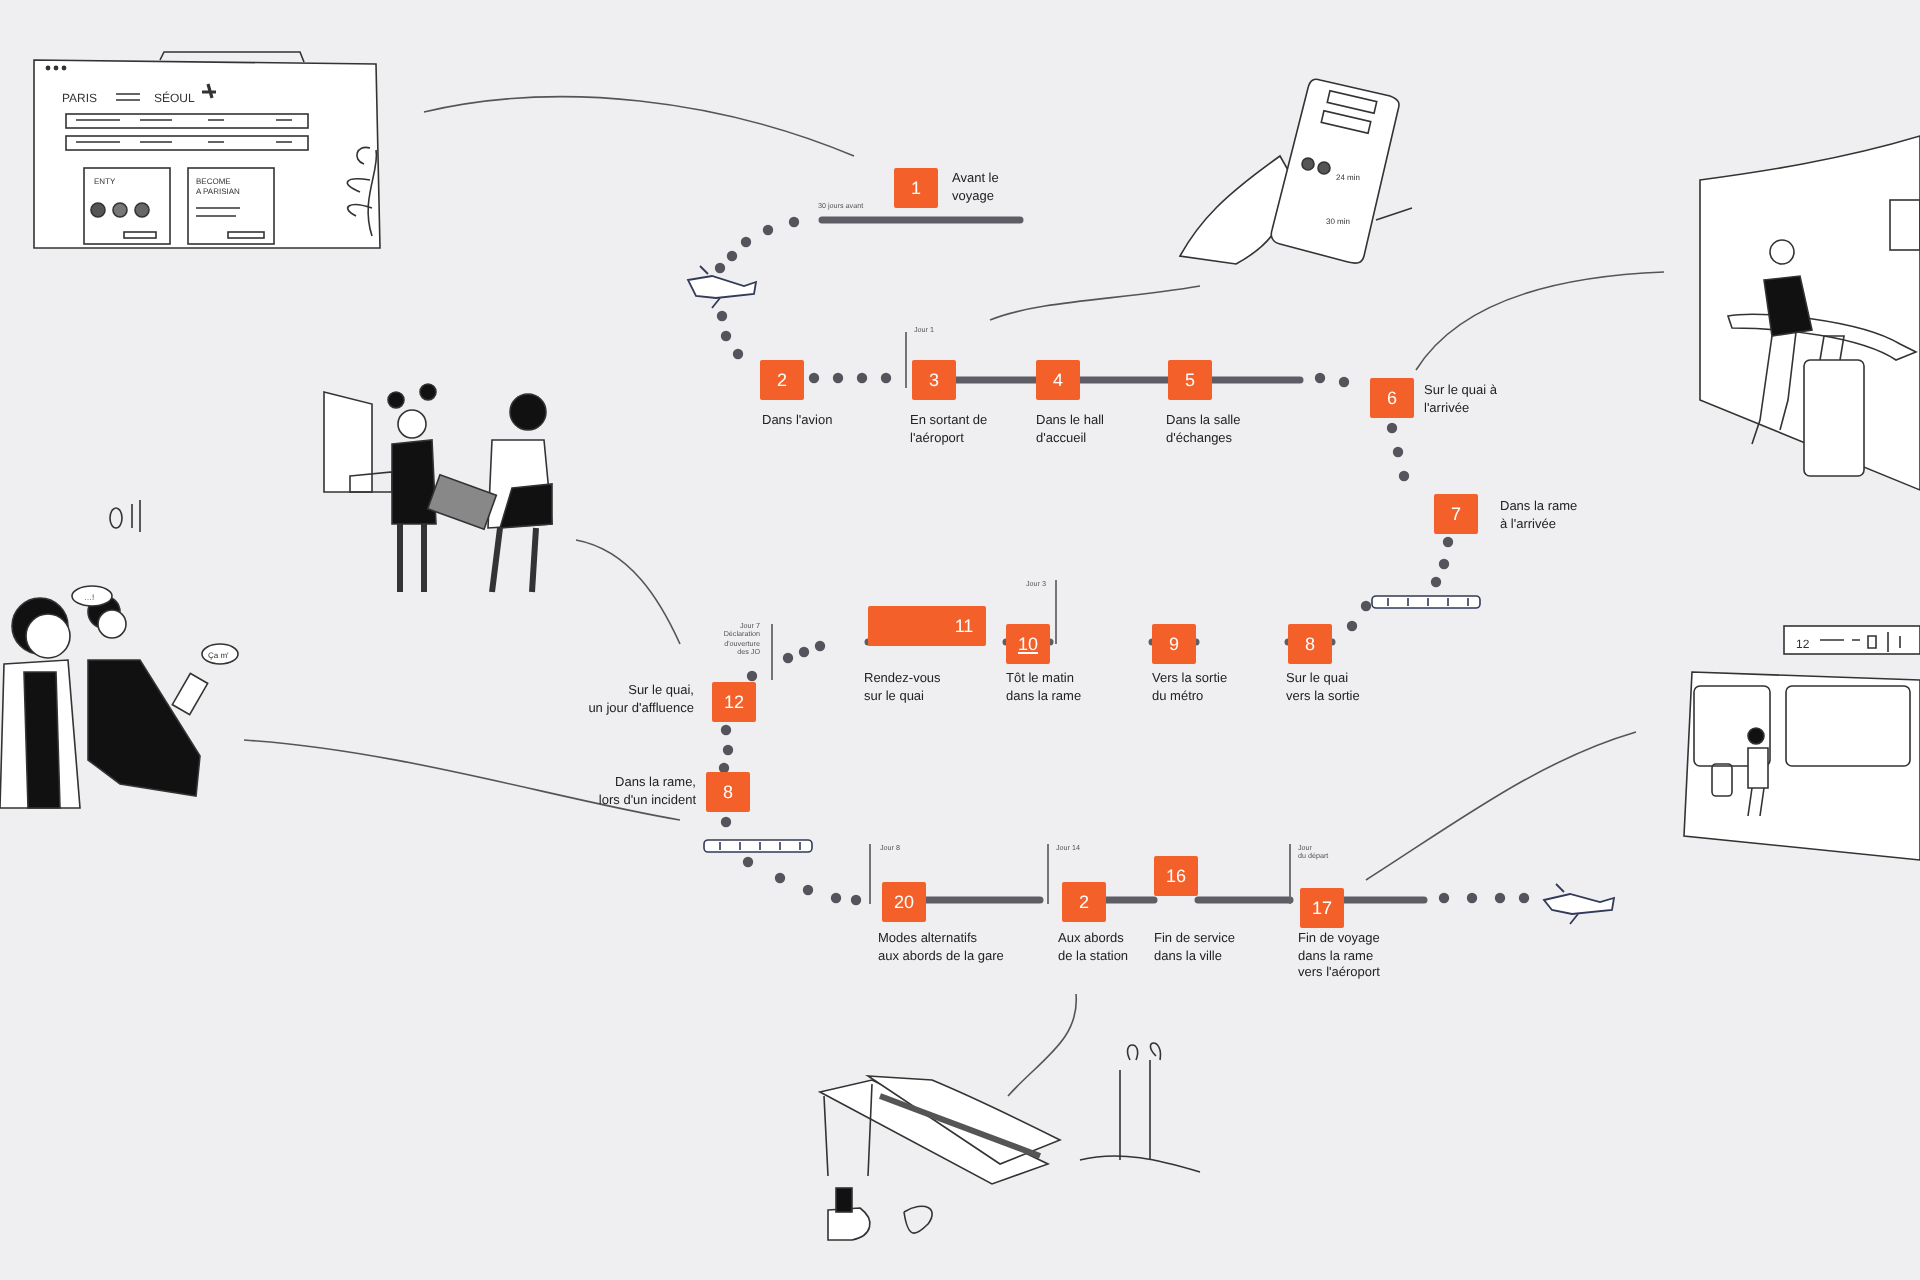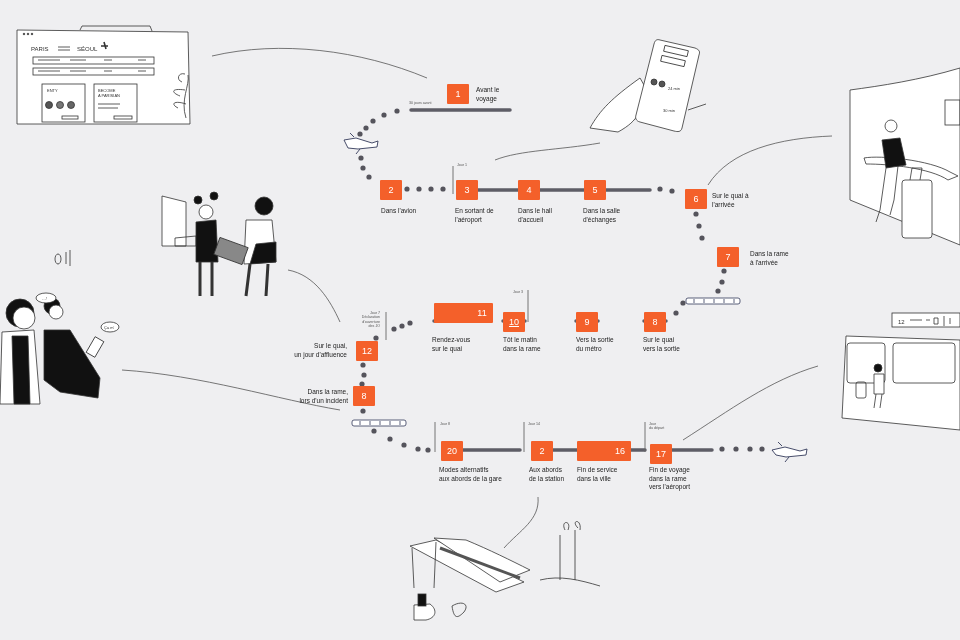--- a/index.html
+++ b/index.html
@@ -244,21 +244,21 @@
 <div class="step" style="left:685px;top:189px;">6</div>
 <div class="step" style="left:717px;top:247px;">7</div>
 <div class="step" style="left:644px;top:312px;">8</div>
 <div class="step" style="left:576px;top:312px;">9</div>
 <div class="step" style="left:503px;top:312px;text-decoration:underline;">10</div>
 <div class="step" style="left:434px;top:303px;padding-left:37px;">11</div>
 <div class="step" style="left:356px;top:341px;">12</div>
 <div class="step" style="left:353px;top:386px;">8</div>
 <div class="step" style="left:441px;top:441px;">20</div>
 <div class="step" style="left:531px;top:441px;">2</div>
-<div class="step" style="left:577px;top:441px;padding-left:32px;">16</div>
+<div class="step" style="left:577px;top:428px;">16</div>
 <div class="step" style="left:650px;top:444px;">17</div>
 
 <div class="label" style="left:476px;top:86px;">Avant le
 voyage</div>
 <div class="label" style="left:381px;top:207px;">Dans l'avion</div>
 <div class="label" style="left:455px;top:207px;">En sortant de
 l'aéroport</div>
 <div class="label" style="left:518px;top:207px;">Dans le hall
 d'accueil</div>
 <div class="label" style="left:583px;top:207px;">Dans la salle

